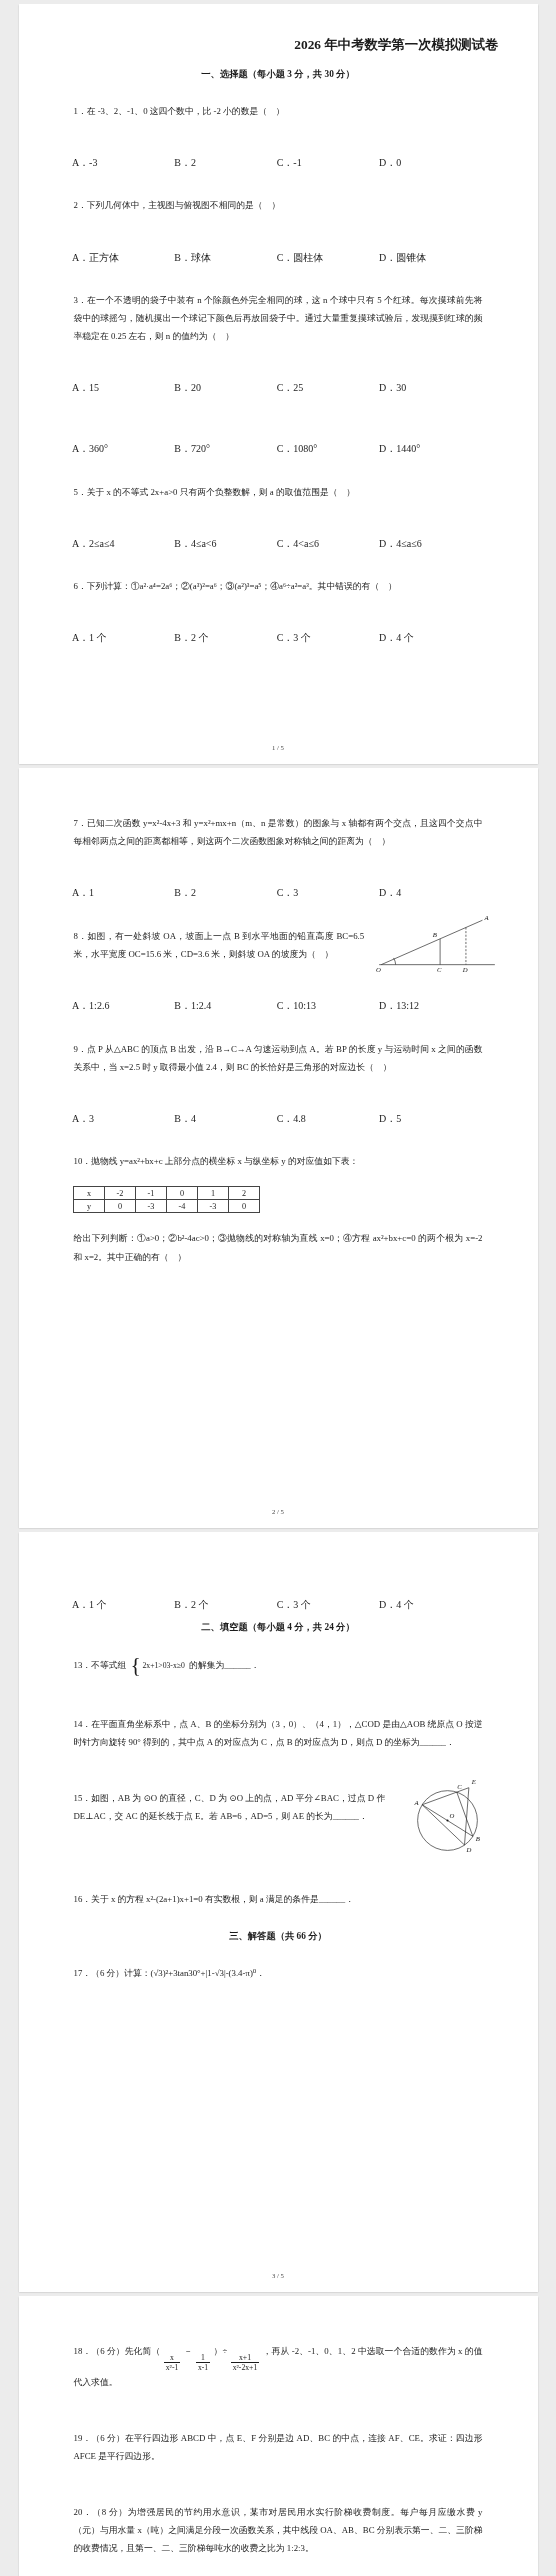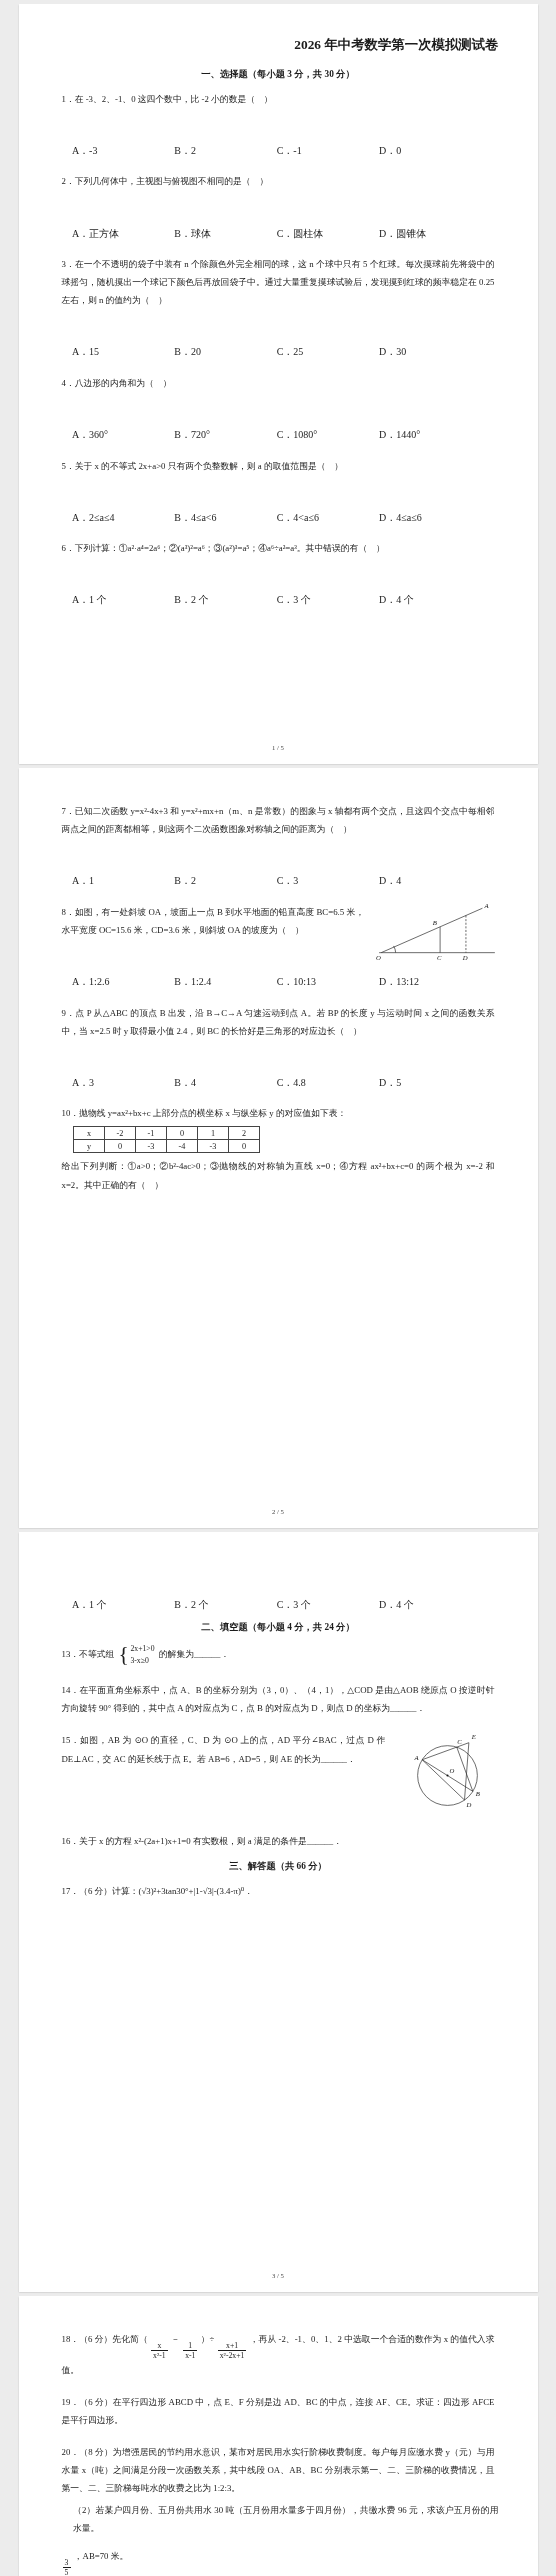--- a/index.html
+++ b/index.html
@@ -17,38 +17,38 @@
     background:#ffffff;
     box-shadow:0 0.5px 1.5px rgba(0,0,0,.22);
     box-sizing:border-box;
     padding:30px 39px 36px;
     position:relative;
     overflow:hidden;
   }
   .title{font-size:13.4px;font-weight:bold;text-align:right;margin:2.1px 0 13.4px;}
   .sec{font-size:9.3px;font-weight:bold;margin:4.1px 0 5.2px;text-align:center;}
   .q{margin:0 0 6.2px;overflow:hidden;}
-  .qt{font-size:8.8px;line-height:2.05;margin:4px;text-align:justify;}
+  .qt{font-size:8.8px;line-height:2.05;margin:16px;text-align:justify;}
   .opts{display:flex;padding-left:14.4px;font-size:10px;line-height:2.05;margin-bottom:1px;margin-top:33px;}
   .opt{width:24%;}
   .sub{font-size:8.8px;line-height:2.05;margin:0;padding-left:15.5px;text-align:justify;}
   .footer{position:absolute;bottom:13.4px;left:0;width:100%;text-align:center;font-size:6.7px;color:#444;}
   .fig{float:right;margin:2.1px 0 4.1px 10.3px;}
   svg line,svg circle,svg path,svg rect{stroke:#333;fill:none;stroke-width:1.4;}
   svg .dash{stroke-dasharray:4 3;}
   svg text{font-size:13px;font-style:italic;fill:#111;stroke:none;font-family:"Liberation Serif","DejaVu Serif",serif;}
   svg .dot{fill:#111;stroke:none;}
   .vtable{border-collapse:collapse;margin:3.1px 0 3.1px 15.5px;}
   .vtable td{border:0.5px solid #444;width:30px;text-align:center;font-size:8.2px;padding:1.5px 0;}
   .frac{display:inline-flex;flex-direction:column;text-align:center;vertical-align:-0.75em;line-height:1.2;font-size:7.7px;margin:0 1px;}
   .frac .fn{border-bottom:0.5px solid #1c1c1c;padding:0 2.1px;}
   .frac .fd{padding:0 2.1px;}
   .sys{display:inline-flex;align-items:center;vertical-align:middle;margin:0 2.1px;}
   .sys .brace{font-size:21.6px;font-weight:400;line-height:1;margin-right:1.5px;}
-  .sys .lines{display:inline-flex;flex-direction:column;font-size:7.7px;line-height:1.55;}
+  .sys .lines{display:inline-flex;flex-direction:row;font-size:7.7px;line-height:1.55;}
 </style>
 </head>
 <body>
 
 <div class="page">
   <h1 class="title">2026 年中考数学第一次模拟测试卷</h1>
   <h2 class="sec">一、选择题（每小题 3 分，共 30 分）</h2>
 
   <div class="q">
     <p class="qt">1．在 -3、2、-1、0 这四个数中，比 -2 小的数是（　）</p>
@@ -74,21 +74,20 @@
     <p class="qt">3．在一个不透明的袋子中装有 n 个除颜色外完全相同的球，这 n 个球中只有 5 个红球。每次摸球前先将袋中的球摇匀，随机摸出一个球记下颜色后再放回袋子中。通过大量重复摸球试验后，发现摸到红球的频率稳定在 0.25 左右，则 n 的值约为（　）</p>
     <div class="opts">
       <span class="opt">A．15</span>
       <span class="opt">B．20</span>
       <span class="opt">C．25</span>
       <span class="opt">D．30</span>
     </div>
   </div>
 
   <div class="q">
-    <p class="qt">4．八边形的内角和为（　）</p>
     <div class="opts">
       <span class="opt">A．360°</span>
       <span class="opt">B．720°</span>
       <span class="opt">C．1080°</span>
       <span class="opt">D．1440°</span>
     </div>
   </div>
 
   <div class="q">
     <p class="qt">5．关于 x 的不等式 2x+a&gt;0 只有两个负整数解，则 a 的取值范围是（　）</p>

